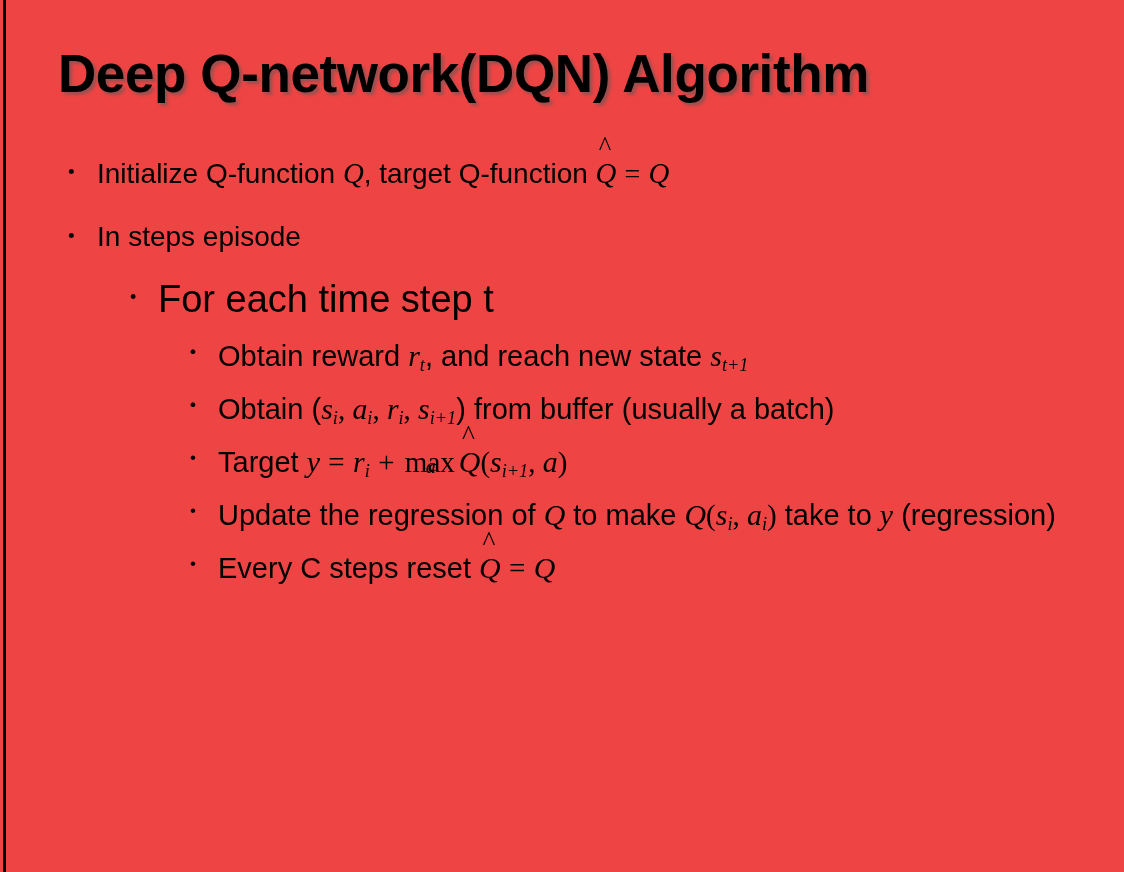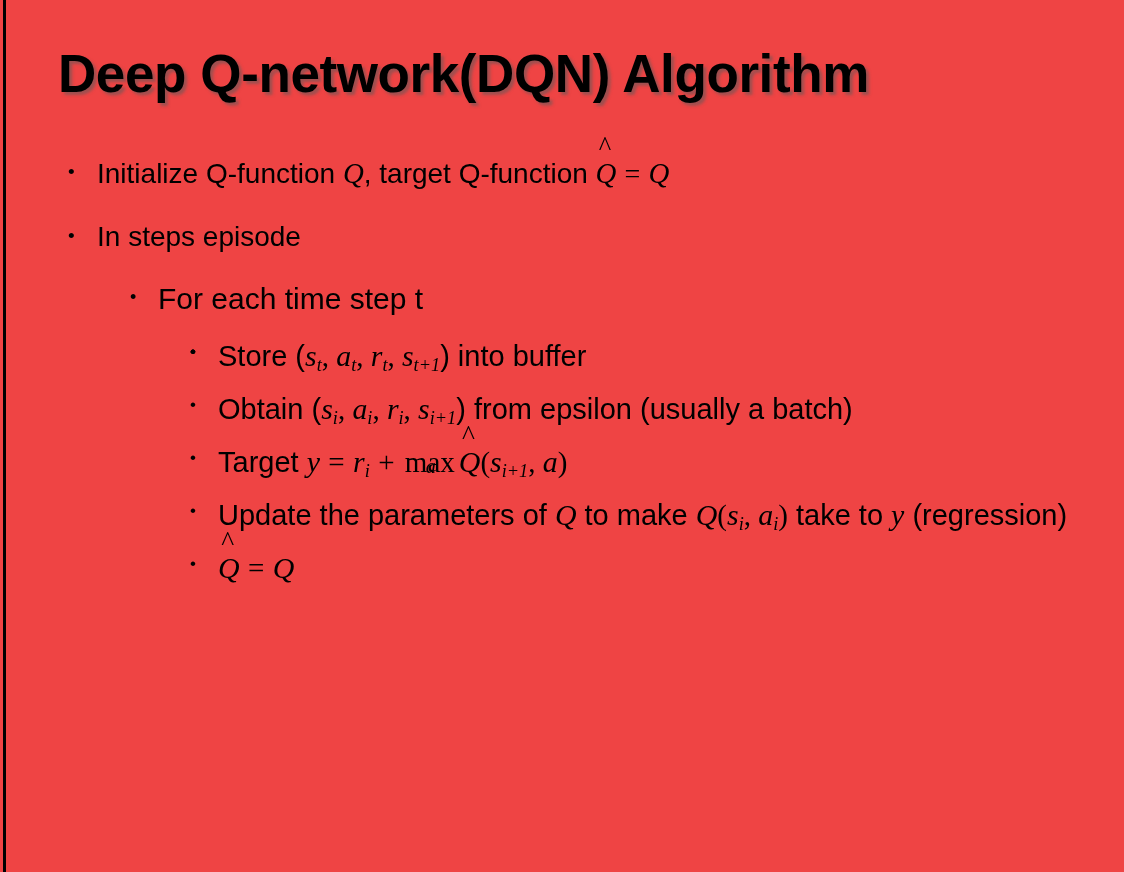--- a/index.html
+++ b/index.html
@@ -83,21 +83,21 @@
   .lvl2 {
     padding-left: 158px;
     margin-bottom: 5px;
   }
   .lvl2 .bullet {
     left: 130px;
     top: 15px;
     font-size: 18px;
   }
   .lvl2 .txt {
-    font-size: 30px;
+    font-size: 38px;
     line-height: 52px;
   }
 
   
   .lvl3 {
     padding-left: 218px;
     margin-bottom: 1px;
   }
   .lvl3 .bullet {
     left: 190px;
@@ -197,41 +197,41 @@
       <span class="bullet">•</span>
       <span class="txt">For each time step t</span>
     </div>
 
     <div class="row lvl3">
       <span class="bullet">•</span>
     </div>
 
     <div class="row lvl3">
       <span class="bullet">•</span>
-    </div>
-
-    <div class="row lvl3">
-      <span class="bullet">•</span>
-      <span class="txt"><span>Store (</span><span class="mi">s</span><sub class="ms">t</sub><span class="mr">, </span><span class="mi">a</span><sub class="ms">t</sub><span class="mr">, </span><span class="mi">r</span><sub class="ms">t</sub><span class="mr">, </span><span class="mi">s</span><sub class="ms">t+1</sub><span>) into buffer</span></span>
-    </div>
-
-    <div class="row lvl3">
-      <span class="bullet">•</span>
-      <span class="txt"><span>Obtain (</span><span class="mi">s</span><sub class="ms">i</sub><span class="mr">, </span><span class="mi">a</span><sub class="ms">i</sub><span class="mr">, </span><span class="mi">r</span><sub class="ms">i</sub><span class="mr">, </span><span class="mi">s</span><sub class="ms">i+1</sub><span>) from epsilon (usually a batch)</span></span>
+      <span class="txt"><span>Obtain reward </span><span class="mi">r</span><sub class="ms">t</sub><span>, and reach new state </span><span class="mi">s</span><sub class="ms">t+1</sub></span>
+    </div>
+
+    <div class="row lvl3">
+      <span class="bullet">•</span>
+    </div>
+
+    <div class="row lvl3">
+      <span class="bullet">•</span>
+      <span class="txt"><span>Obtain (</span><span class="mi">s</span><sub class="ms">i</sub><span class="mr">, </span><span class="mi">a</span><sub class="ms">i</sub><span class="mr">, </span><span class="mi">r</span><sub class="ms">i</sub><span class="mr">, </span><span class="mi">s</span><sub class="ms">i+1</sub><span>) from buffer (usually a batch)</span></span>
     </div>
 
     <div class="row lvl3">
       <span class="bullet">•</span>
       <span class="txt"><span>Target </span><span class="mi">y</span><span class="sp"></span><span class="mop">=</span><span class="sp"></span><span class="mi">r</span><sub class="ms">i</sub><span class="sp"></span><span class="mop">+</span><span class="sp"></span><span class="maxop"><span>max</span><span class="under">a</span></span><span class="qhat"><span class="hat">^</span><span>Q</span></span><span class="mr">(</span><span class="mi">s</span><sub class="ms">i+1</sub><span class="mr">, </span><span class="mi">a</span><span class="mr">)</span></span>
     </div>
 
     <div class="row lvl3">
       <span class="bullet">•</span>
-      <span class="txt"><span>Update the parameters of </span><span class="mi">Q</span><span> to make </span><span class="mi">Q</span><span class="mr">(</span><span class="mi">s</span><sub class="ms">i</sub><span class="mr">, </span><span class="mi">a</span><sub class="ms">i</sub><span class="mr">)</span><span> take to </span><span class="mi">y</span><span> (regression)</span></span>
-    </div>
-
-    <div class="row lvl3">
-      <span class="bullet">•</span>
-      <span class="txt"><span class="qhat"><span class="hat">^</span><span>Q</span></span><span class="sp"></span><span class="mop">=</span><span class="sp"></span><span class="mi">Q</span></span>
+      <span class="txt"><span>Update the regression of </span><span class="mi">Q</span><span> to make </span><span class="mi">Q</span><span class="mr">(</span><span class="mi">s</span><sub class="ms">i</sub><span class="mr">, </span><span class="mi">a</span><sub class="ms">i</sub><span class="mr">)</span><span> take to </span><span class="mi">y</span><span> (regression)</span></span>
+    </div>
+
+    <div class="row lvl3">
+      <span class="bullet">•</span>
+      <span class="txt"><span>Every C steps reset </span><span class="qhat"><span class="hat">^</span><span>Q</span></span><span class="sp"></span><span class="mop">=</span><span class="sp"></span><span class="mi">Q</span></span>
     </div>
 
   </div>
 </div>
 
 </body></html>

